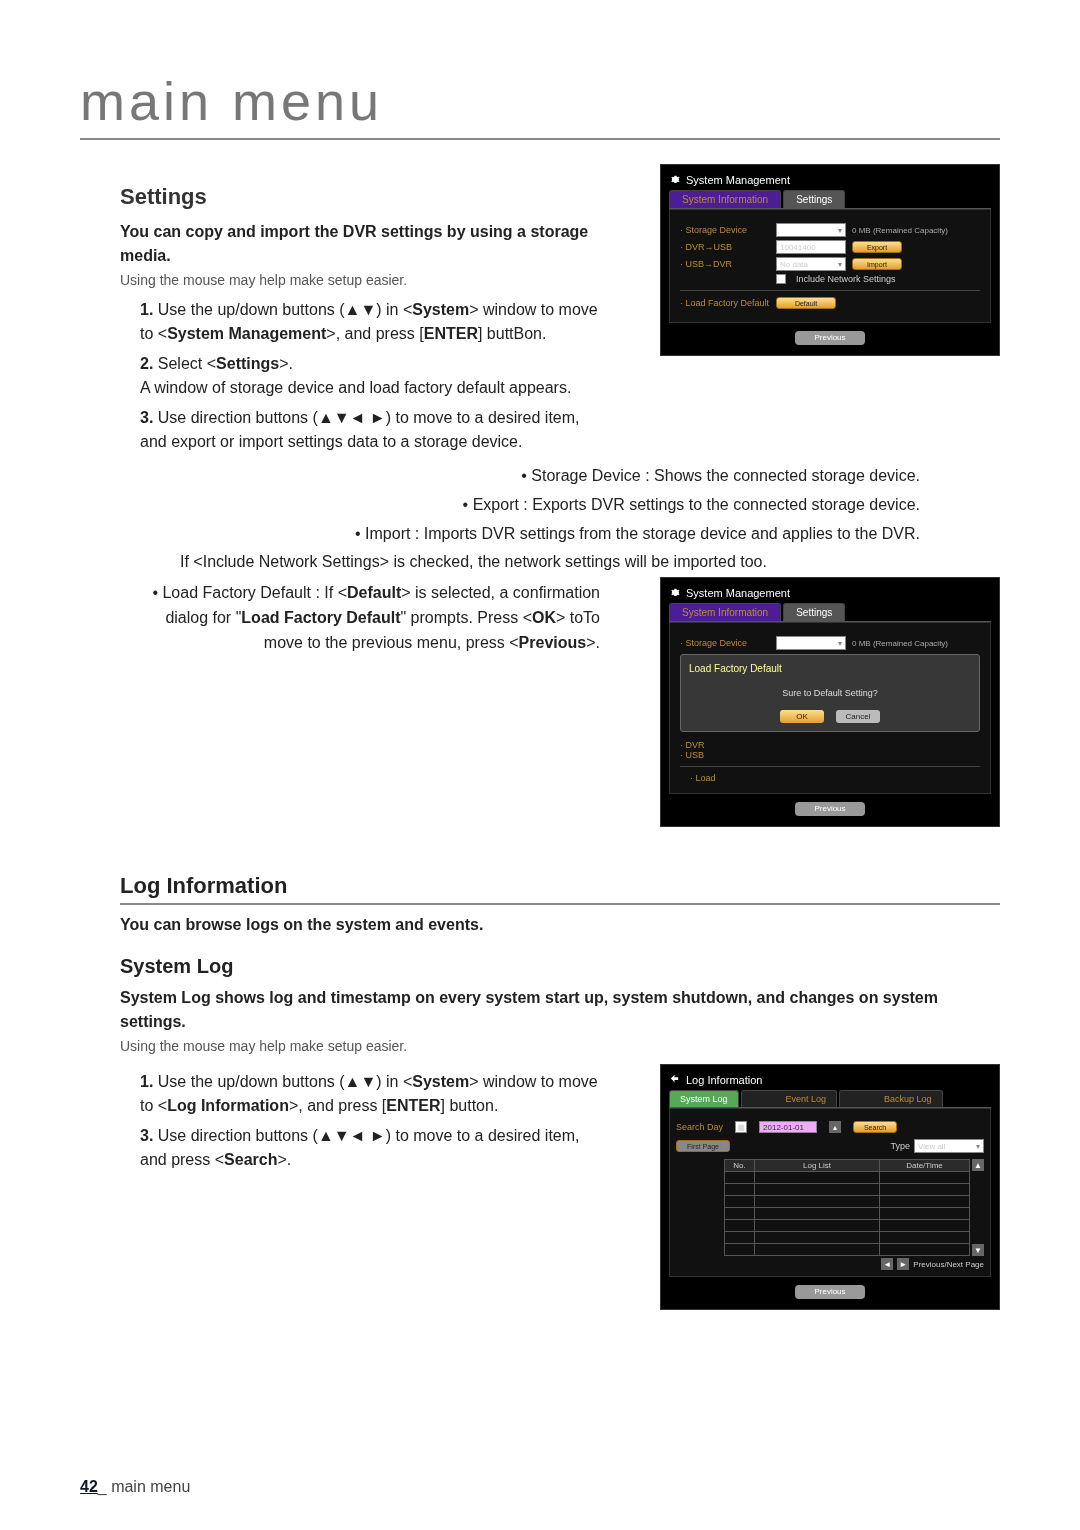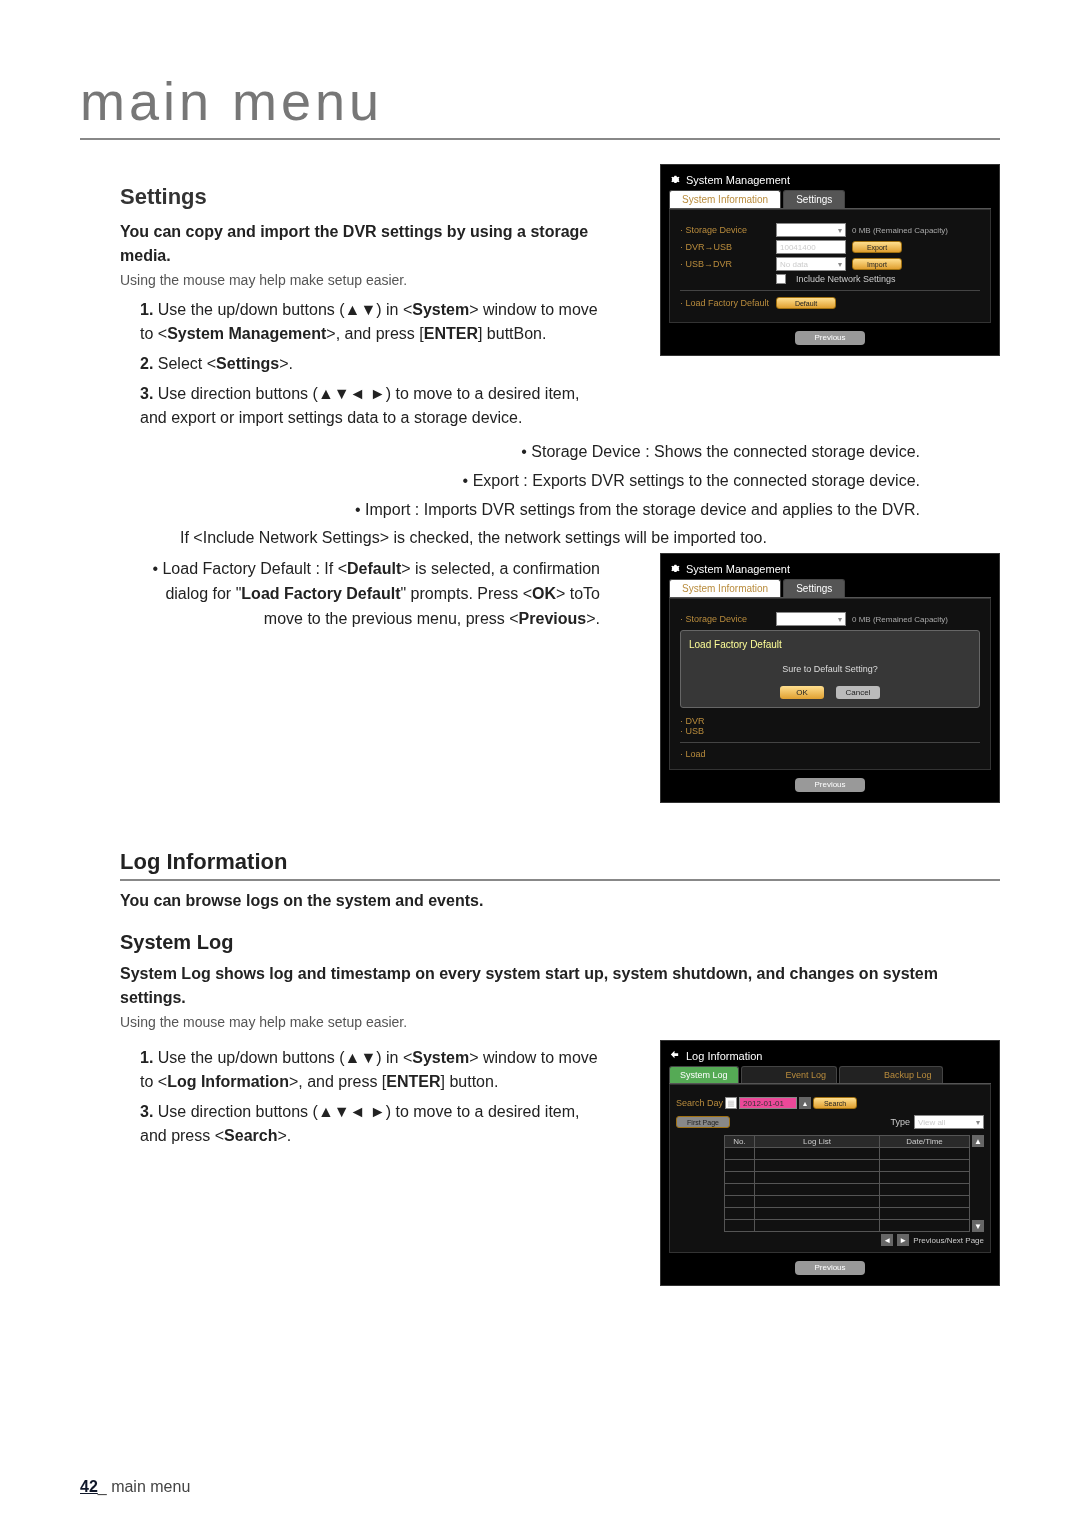--- a/index.html
+++ b/index.html
@@ -92,21 +92,21 @@
     color: #fff; font-size: 11px;
     padding: 2px 0 4px 0;
     gap: 6px;
   }
   .dialog-header svg { width: 11px; height: 11px; fill: #fff; }
   .dialog-tabs { display: flex; border-bottom: 1px solid #555; }
   .dialog-tab {
     padding: 3px 12px;
     color: #b98c3d;
     font-size: 10px;
-    background: #ffffff;
+    background: #4c1d95;
     border: 1px solid #444;
     border-bottom: none;
     margin-right: 2px;
     border-radius: 3px 3px 0 0;
   }
   .dialog-tab.active { background: #555; color: #fff; }
   .dialog-body {
     background: #111;
     padding: 10px 10px;
     border: 1px solid #333;
@@ -163,25 +163,25 @@
   .log-tab {
     padding: 3px 10px;
     font-size: 9px;
     border: 1px solid #444;
     border-bottom: none;
     border-radius: 3px 3px 0 0;
   }
   .log-tab.active { background: #5a5; color: #fff; }
   .log-tab.dark { background: #222; color: #b98c3d; padding-left: 44px; }
   .log-search-row {
-    display: flex; align-items: center; gap: 2px;
+    display: flex; align-items: center; gap: 12px;
     margin: 6px 0;
   }
   .log-date-box {
-    width: 58px; height: 12px; border: 1px solid #888; background: #ec4899;
+    width: 58px; height: 12px; border: 1px solid #888; background: #f0abfc;
     font-size: 8px; display: flex; align-items: center; padding: 0 3px; color: #333;
   }
   .cal-icon { width: 12px; height: 12px; border: 1px solid #888; background: #fff; font-size: 8px; display: flex; align-items: center; justify-content: center; }
   .spin { width: 12px; height: 12px; background: #666; color: #fff; font-size: 8px; display: flex; align-items: center; justify-content: center; }
   .log-table {
     width: 100%;
     border-collapse: collapse;
     font-size: 8px;
   }
   .log-table th, .log-table td {
@@ -216,20 +216,21 @@
     <div class="small-note">Using the mouse may help make setup easier.</div>
 
     <div class="ol-item">
       <span class="ol-num">1.</span>
       <span>Use the up/down buttons (▲▼) in &lt;</span><span class="bold">System</span><span>&gt; window to move to &lt;</span><span class="bold">System Management</span><span>&gt;, and press [</span><span class="bold">ENTER</span><span>] buttBon.</span>
     </div>
 
     <div class="ol-item">
       <span class="ol-num">2.</span>
       <span>Select &lt;</span><span class="bold">Settings</span><span>&gt;.</span><br>
+      <span>A window of storage device and load factory default appears.</span>
     </div>
 
     <div class="ol-item">
       <span class="ol-num">3.</span>
       <span>Use direction buttons (▲▼◄ ►) to move to a desired item, and export or import settings data to a storage device.</span>
     </div>
   </div>
 
   <div class="right-col">
 
@@ -327,21 +328,21 @@
             <div class="conf-cancel">Cancel</div>
           </div>
         </div>
         <div style="display:flex; justify-content:space-between;">
           <span class="dlabel" style="width:auto;">· DVR</span>
         </div>
         <div style="display:flex;">
           <span class="dlabel" style="width:auto;">· USB</span>
         </div>
         <hr class="hr-thin">
-        <div style="display:flex;">
+        <div style="display:flex;margin-left:10px;">
           <span class="dlabel" style="width:auto;">· Load</span>
         </div>
       </div>
       <div class="dfooter">
         <div class="dbtn-footer">Previous</div>
       </div>
     </div>
   </div>
 </div>
 

